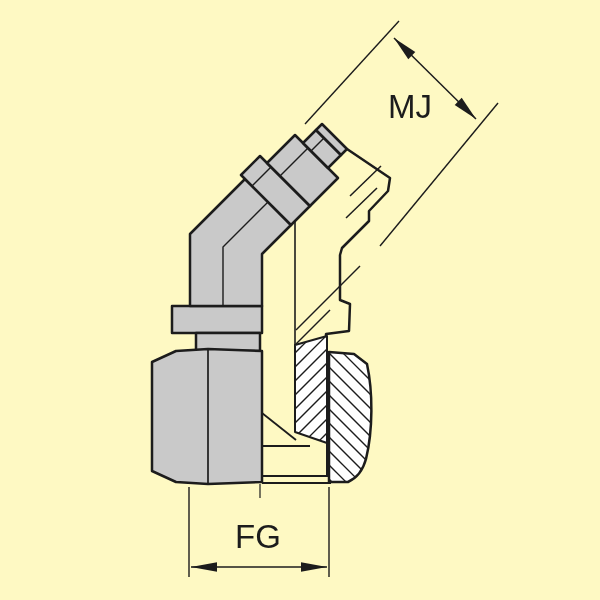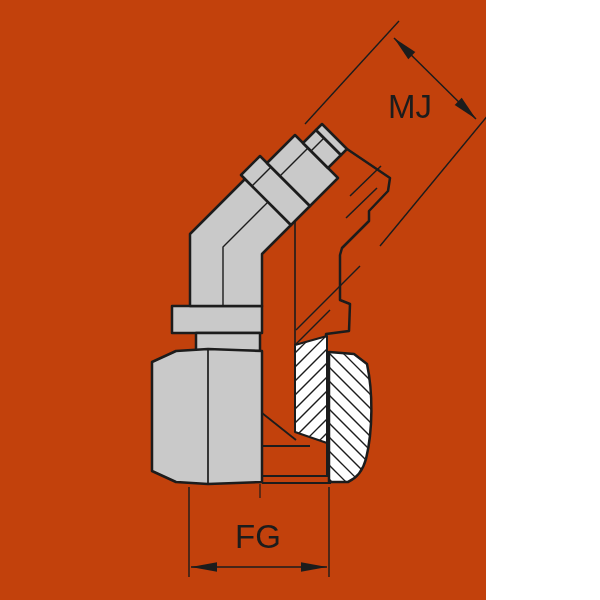--- a/index.html
+++ b/index.html
@@ -3,23 +3,23 @@
 <meta charset="utf-8">
 <style>
   html, body {
     margin: 0;
     padding: 0;
     background: #ffffff;
     font-family: "Liberation Sans", sans-serif;
   }
   .canvas {
     position: relative;
-    width: 486px;
+    width: 600px;
     height: 600px;
-    background: #c2410c;
+    background: #fef9c3;
     overflow: hidden;
   }
   svg { display: block; }
   .dim-label {
     font-family: "Liberation Sans", sans-serif;
     font-size: 33px;
     fill: #1c1c1c;
   }
 </style>
 </head>

